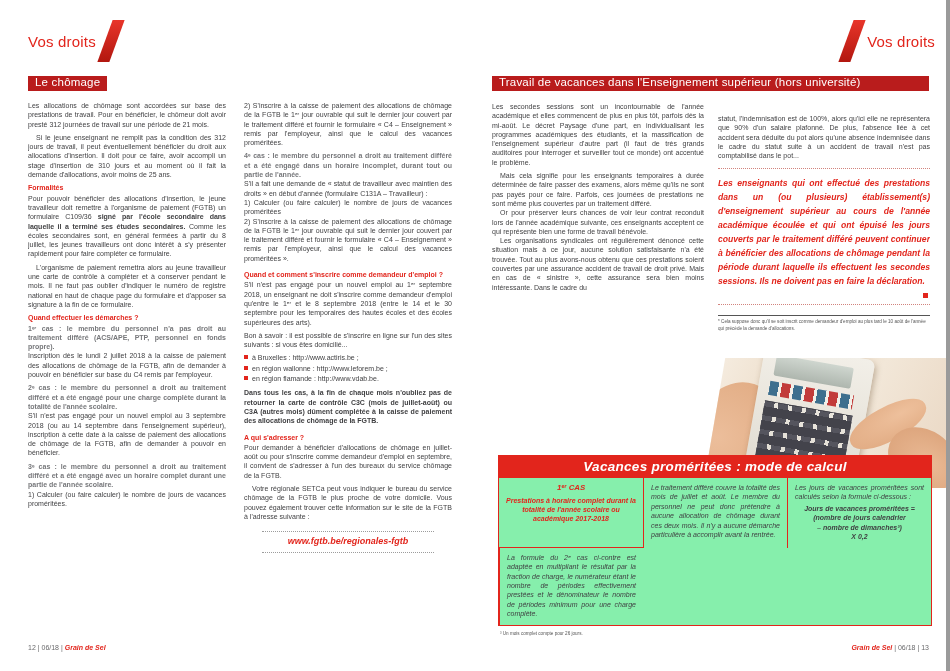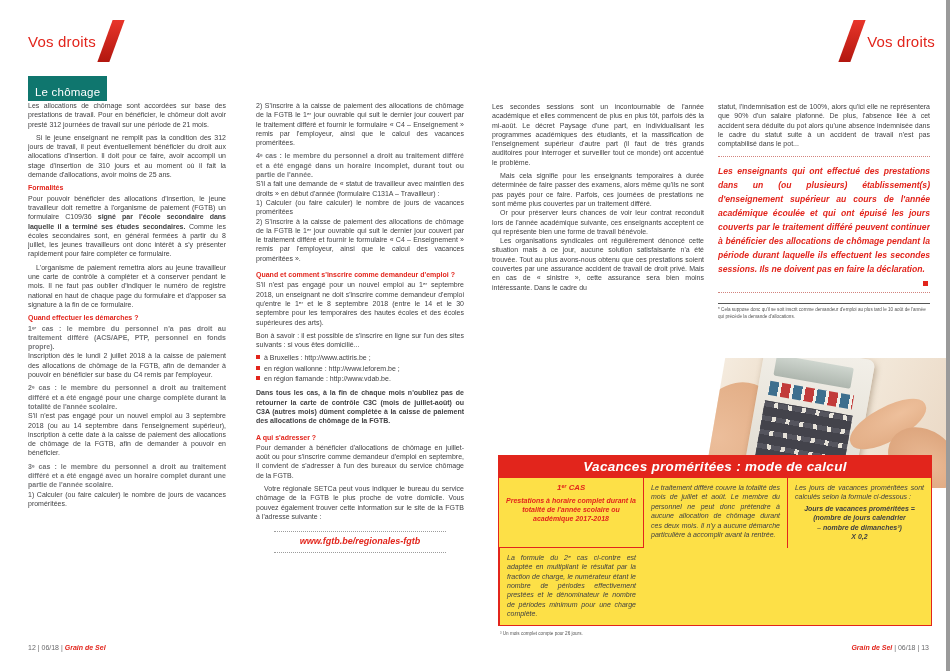--- a/index.html
+++ b/index.html
@@ -8,22 +8,22 @@
   .page{position:absolute;top:0;height:671px;width:475px;}
   .page-left{left:0;}
   .page-right{left:475px;}
 
   
   .masthead{position:absolute;display:flex;align-items:center;gap:9px;}
   .masthead .mh-title{color:#e2251c;font-size:15px;letter-spacing:.2px;}
   .slash{width:12px;height:42px;background:linear-gradient(#e8352a,#b2170f);transform:skewX(-20deg);}
 
   
-  .section-box{position:absolute;background:#0f766e;color:#fff;font-size:11.5px;
-               padding:10px 7px 3px;letter-spacing:.2px;white-space:nowrap;}
+  .section-box{position:absolute;background:#b91c1c;color:#fff;font-size:11.5px;
+               padding:0 7px 3px;letter-spacing:.2px;white-space:nowrap;}
 
   
   .col{position:absolute;font-size:7px;line-height:1.33;text-align:justify;overflow:hidden;}
   .col p{margin:0 0 4px;}
   .subhead{color:#e2251c;font-size:8.8px;line-height:1.18;text-align:left;margin:6px 0 3px;}
   .subhead-sm{color:#e2251c;font-weight:bold;font-size:7px;text-align:left;margin:4px 0 1px;}
   .lead{color:#76777a;font-weight:bold;}
   .b{font-weight:bold;}
   .indent{text-indent:8px;}
   .gap{margin-top:7px;}
@@ -56,21 +56,21 @@
   .ph-toprow{position:absolute;left:10%;top:25%;width:76%;height:9%;
              background:repeating-linear-gradient(90deg,#3d6f8e 0 9px,#f2efe8 9px 12px,#c23b3a 12px 21px,#f2efe8 21px 24px);}
   .ph-keys{position:absolute;left:8%;top:38%;width:80%;height:55%;
            background:repeating-linear-gradient(0deg,#43434b 0 9px,rgba(0,0,0,0) 9px 14px),
                       repeating-linear-gradient(90deg,#55555e 0 10px,rgba(0,0,0,0) 10px 14px);}
   .ph-finger{position:absolute;right:8%;top:38%;width:34%;height:26%;background:radial-gradient(ellipse at 70% 40%,#eec09c,#dfa87f);border-radius:48%;transform:rotate(-28deg);}
   .ph-thumb{position:absolute;right:-4%;top:55%;width:30%;height:45%;background:radial-gradient(ellipse at 60% 50%,#eaba95,#d99f76);border-radius:50%;transform:rotate(35deg);}
   .ph-pencil{position:absolute;right:-12%;top:6%;width:75%;height:7px;background:linear-gradient(#ef3b2d,#b31208);transform:rotate(28deg);transform-origin:right top;border-radius:2px;}
 
   
-  .calc-table{position:absolute;left:23px;top:455px;width:432px;background:#fde047;border:1px solid #e2251c;z-index:5;}
+  .calc-table{position:absolute;left:23px;top:455px;width:432px;background:#86efac;border:1px solid #e2251c;z-index:5;}
   .calc-title{background:#e2251c;color:#fff;text-align:center;font-size:13.5px;font-weight:bold;font-style:italic;
               padding:3px 0 4px;letter-spacing:.3px;}
   .calc-grid{display:grid;grid-template-columns:1fr 1fr 1fr;}
   .calc-grid .cell{padding:5px 7px 6px;font-size:7px;line-height:1.35;font-style:italic;}
   .calc-grid .cell + .cell{border-left:1px solid #e2251c;}
   .calc-grid .th{border-bottom:1px solid #e2251c;text-align:center;color:#e2251c;font-weight:bold;}
   .calc-grid .th .cas{font-size:7.8px;display:block;margin-bottom:2px;}
   .calc-grid .td{text-align:justify;color:#3f3f41;}
   .formula{font-weight:bold;text-align:center;margin-top:2px;}
   .table-foot{position:absolute;left:25px;top:631px;font-size:4.6px;color:#555;}
@@ -101,21 +101,21 @@
       <p class="indent">L'organisme de paiement remettra alors au jeune travailleur une carte de contrôle à compléter et à conserver pendant le mois. Il ne faut pas oublier d'indiquer le numéro de registre national en haut de chaque page du formulaire et d'apposer sa signature à la fin de ce formulaire.</p>
       <div class="subhead-sm" style="margin-top:0;">Quand effectuer les démarches ?</div>
       <p style="margin-bottom:0;" class="lead">1ᵉʳ cas : le membre du personnel n'a pas droit au traitement différé (ACS/APE, PTP, personnel en fonds propre).</p>
       <p>Inscription dès le lundi 2 juillet 2018 à la caisse de paiement des allocations de chômage de la FGTB, afin de demander à pouvoir en bénéficier sur base du C4 remis par l'employeur.</p>
       <p style="margin-bottom:0;" class="lead gap">2ᵉ cas : le membre du personnel a droit au traitement différé et a été engagé pour une charge complète durant la totalité de l'année scolaire.</p>
       <p>S'il n'est pas engagé pour un nouvel emploi au 3 septembre 2018 (ou au 14 septembre dans l'enseignement supérieur), inscription à cette date à la caisse de paiement des allocations de chômage de la FGTB, afin de demander à pouvoir en bénéficier.</p>
       <p style="margin-bottom:0;" class="lead gap">3ᵉ cas : le membre du personnel a droit au traitement différé et a été engagé avec un horaire complet durant une partie de l'année scolaire.</p>
       <p>1) Calculer (ou faire calculer) le nombre de jours de vacances proméritées.</p>
     </div>
 
-    <div class="col" style="left:256px;top:101px;width:208px;height:515px;">
+    <div class="col" style="left:244px;top:101px;width:208px;height:515px;">
       <p>2) S'inscrire à la caisse de paiement des allocations de chômage de la FGTB le 1ᵉʳ jour ouvrable qui suit le dernier jour couvert par le traitement différé et fournir le formulaire « C4 – Enseignement » remis par l'employeur, ainsi que le calcul des vacances proméritées.</p>
       <p style="margin-bottom:0;" class="lead gap">4ᵉ cas : le membre du personnel a droit au traitement différé et a été engagé dans un horaire incomplet, durant tout ou partie de l'année.</p>
       <p style="margin-bottom:0;">S'il a fait une demande de « statut de travailleur avec maintien des droits » en début d'année (formulaire C131A – Travailleur) :</p>
       <p style="margin-bottom:0;">1) Calculer (ou faire calculer) le nombre de jours de vacances proméritées</p>
       <p>2) S'inscrire à la caisse de paiement des allocations de chômage de la FGTB le 1ᵉʳ jour ouvrable qui suit le dernier jour couvert par le traitement différé et fournir le formulaire « C4 – Enseignement » remis par l'employeur, ainsi que le calcul des vacances proméritées ».</p>
       <div class="subhead-sm gap">Quand et comment s'inscrire comme demandeur d'emploi ?</div>
       <p>S'il n'est pas engagé pour un nouvel emploi au 1ᵉʳ septembre 2018, un enseignant ne doit s'inscrire comme demandeur d'emploi qu'entre le 1ᵉʳ et le 8 septembre 2018 (entre le 14 et le 30 septembre pour les temporaires des hautes écoles et des écoles supérieures des arts).</p>
       <p class="gap">Bon à savoir : il est possible de s'inscrire en ligne sur l'un des sites suivants : si vous êtes domicilié...</p>
       <ul class="links">
         <li>
@@ -145,29 +145,30 @@
     </div>
   </div>
 
   <div class="page page-right">
 
     <div class="masthead" style="right:15px;top:20px;">
       <span class="slash"></span>
       <span class="mh-title">Vos droits</span>
     </div>
 
+    <div class="section-box" style="left:17px;top:76px;right:21px;">Travail de vacances dans l'Enseignement supérieur (hors université)</div>
 
     <div class="col" style="left:17px;top:102px;width:212px;height:250px;">
       <p>Les secondes sessions sont un incontournable de l'année académique et elles commencent de plus en plus tôt, parfois dès la mi-août. Le décret Paysage d'une part, en individualisant les programmes académiques des étudiants, et la massification de l'enseignement supérieur d'autre part (il faut de très grands auditoires pour interroger et surveiller tout ce monde) ont accentué le problème.</p>
       <p class="indent" style="margin-bottom:0;">Mais cela signifie pour les enseignants temporaires à durée déterminée de faire passer des examens, alors même qu'ils ne sont pas payés pour ce faire. Parfois, ces journées de prestations ne sont même plus couvertes par un traitement différé.</p>
       <p class="indent" style="margin-bottom:0;">Or pour préserver leurs chances de voir leur contrat reconduit lors de l'année académique suivante, ces enseignants acceptent ce qui représente bien une forme de travail bénévole.</p>
       <p class="indent">Les organisations syndicales ont régulièrement dénoncé cette situation mais à ce jour, aucune solution satisfaisante n'a été trouvée. Tout au plus avons-nous obtenu que ces prestations soient couvertes par une assurance accident de travail de droit privé. Mais en cas de « sinistre », cette assurance sera bien moins intéressante. Dans le cadre du</p>
     </div>
 
-    <div class="col" style="left:243px;top:102px;width:212px;height:250px;">
+    <div class="col" style="left:243px;top:114px;width:212px;height:250px;">
       <p>statut, l'indemnisation est de 100%, alors qu'ici elle ne représentera que 90% d'un salaire plafonné. De plus, l'absence liée à cet accident sera déduite du pot alors qu'une absence indemnisée dans le cadre du statut suite à un accident de travail n'est pas comptabilisé dans le pot...</p>
       <div class="quote-block">
         <p class="quote">Les enseignants qui ont effectué des prestations dans un (ou plusieurs) établissement(s) d'enseignement supérieur au cours de l'année académique écoulée et qui ont épuisé les jours couverts par le traitement différé peuvent continuer à bénéficier des allocations de chômage pendant la période durant laquelle ils effectuent les secondes sessions. Ils ne doivent pas en faire la déclaration.</p>
         <span class="endmark"></span>
       </div>
       <hr class="footnote-sep">
       <div class="tiny">* Cela suppose donc qu'il se soit inscrit comme demandeur d'emploi au plus tard le 10 août de l'année qui précède la demande d'allocations.</div>
     </div>
 
     <div class="photo">

